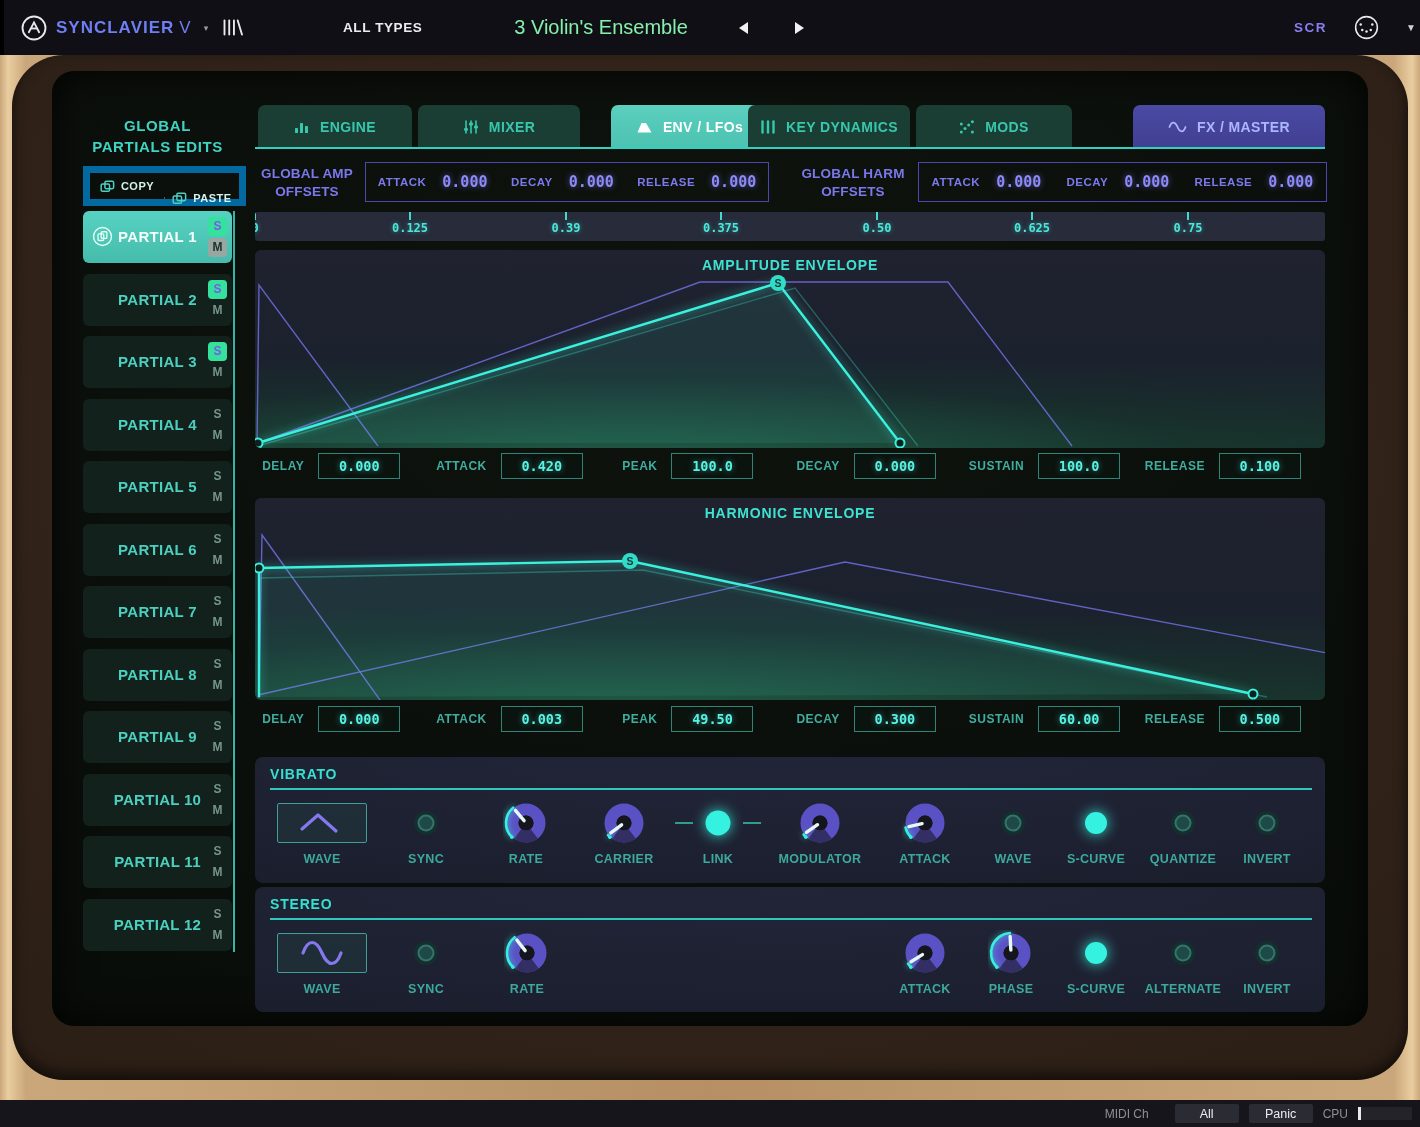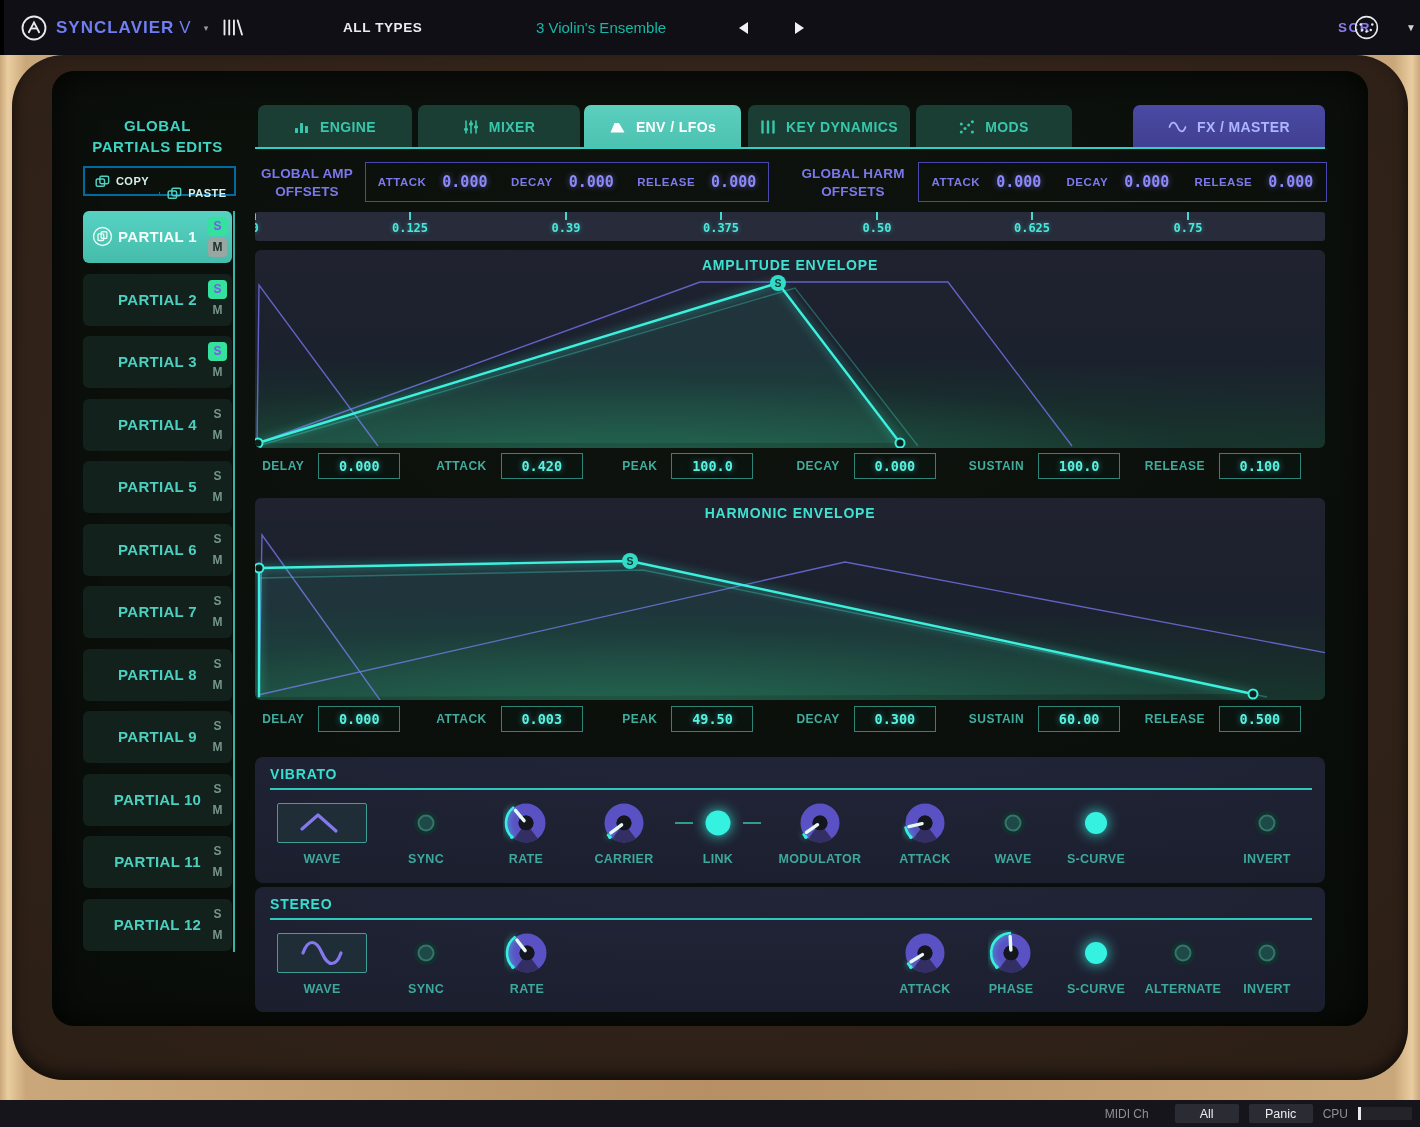--- a/index.html
+++ b/index.html
@@ -5,36 +5,36 @@
   html,body{margin:0;padding:0;background:#000;}
   #app{position:relative;width:1420px;height:1127px;overflow:hidden;background:#000;
        font-family:"Liberation Sans",sans-serif;-webkit-font-smoothing:antialiased;}
   
   #topbar{position:absolute;left:4px;top:0;width:100%;height:55px;background:#0f0f15;z-index:30;}
   #topbar .abs{position:absolute;top:0;height:55px;display:flex;align-items:center;}
   .brand{color:#6f7ef2;font-size:17px;font-weight:700;letter-spacing:1px;}
   .brand-suffix{color:#6f7ef2;font-size:17px;font-weight:300;margin-left:5px;letter-spacing:1px;}
   .caret{color:#9a9aa2;font-size:9px;margin-left:12px;}
   .alltypes{color:#ececf0;font-size:13.5px;font-weight:600;letter-spacing:.6px;}
-  .preset{color:#14b8a6;font-size:15px;font-weight:400;}
+  .preset{color:#86efac;font-size:20px;font-weight:400;}
   .scr{color:#8a7df2;font-size:13.5px;font-weight:700;letter-spacing:1.5px;}
   
   #bezel{position:absolute;left:0;top:55px;right:0;bottom:27px;
      background:linear-gradient(90deg,#caa77b 0%,#e9cda0 8px,#caa77b 26px,#b68f64 50%,#caa77b calc(100% - 26px),#e9cda0 calc(100% - 8px),#caa77b 100%);}
   #bezel-frame{position:absolute;left:12px;right:12px;top:0;bottom:20px;border-radius:52px;
      background:radial-gradient(120% 120% at 50% 40%,#3a2a1f 0%,#2c1f16 60%,#201510 100%);
      box-shadow:inset 0 -6px 14px rgba(0,0,0,.6);}
   #screen{position:absolute;left:40px;right:40px;top:16px;bottom:54px;border-radius:22px;
      background:radial-gradient(140% 120% at 50% 28%,#0e130e 0%,#0a0e0a 55%,#060906 100%);
      box-shadow:inset 0 0 40px rgba(0,0,0,.85);}
   #layer{position:absolute;left:0;top:0;width:1420px;height:1127px;z-index:10;}
   
   .side-title{position:absolute;left:70px;top:115px;width:175px;text-align:center;color:#3ed3c2;
      font-size:15px;font-weight:700;letter-spacing:.6px;line-height:21px;}
-  #copypaste{position:absolute;left:83px;top:166px;width:149px;height:26px;display:flex;border:2px solid #0369a1;}
+  #copypaste{position:absolute;left:83px;top:166px;width:149px;height:26px;display:flex;border:7px solid #0369a1;}
   .cp-btn{flex:1;display:flex;align-items:center;justify-content:center;gap:6px;color:#d6f2ec;
      font-size:11px;font-weight:700;letter-spacing:.5px;cursor:default;}
   .cp-btn + .cp-btn{border-left:1px solid #2f6b60;margin-top:24px;}
   .cp-btn .ci{color:#4ecfbf;display:flex;}
   #partials{position:absolute;left:83px;top:211px;width:149px;display:flex;flex-direction:column;gap:10.5px;}
   .partial{position:relative;height:52px;border-radius:6px;background:#12211b;}
   .partial .plabel{position:absolute;left:0;top:0;width:100%;line-height:52px;text-align:center;
      color:#4bd0c0;font-size:15px;font-weight:600;letter-spacing:.3px;}
   .partial.active{background:linear-gradient(180deg,#57d2c2,#45bcab);}
   .partial.active .plabel{color:#f4fffd;}
@@ -143,21 +143,21 @@
           </svg>
         </span>
       </div>
     <div class="abs" style="left:790px;">
         <span class="js-icon" style="display: flex;">
           <svg viewBox="0 0 12 14" width="12" height="14">
             <path d="M1 1 L10 7 L1 13 Z" fill="#f0f0f2"></path>
           </svg>
         </span>
       </div>
-    <div class="abs" style="left:1290px;margin-left:44px;">
+    <div class="abs" style="left:1290px;">
         <span class="scr">SCR</span>
       </div>
     <div class="abs" style="left:1350px;">
         <span class="js-icon" style="display: flex;">
           <svg viewBox="0 0 26 26" width="25" height="25">
             <circle cx="13" cy="13" r="11.3" fill="none" stroke="#e8e8ee" stroke-width="1.6"></circle>
             <g fill="#e8e8ee">
               <circle cx="7" cy="10" r="1.3"></circle>
               <circle cx="19" cy="10" r="1.3"></circle>
               <circle cx="8.6" cy="15.6" r="1.3"></circle>
@@ -296,21 +296,21 @@
               </g>
               <g fill="currentColor">
                 <rect x="1" y="8" width="4" height="2.8" rx="1.2"></rect>
                 <rect x="6" y="2.6" width="4" height="2.8" rx="1.2"></rect>
                 <rect x="11" y="5.6" width="4" height="2.8" rx="1.2"></rect>
               </g>
             </svg>
           </span>
           <span>MIXER</span>
         </div>
-        <div class="tab active" style="left: 584px; width: 157px;">
+        <div class="tab active" style="left: 611px; width: 157px;">
           <span class="ti">
             <svg viewBox="0 0 16 14" width="17" height="14">
               <path d="M1 12.5 L5 3 L9.5 3 L15 12.5 Z" fill="currentColor"></path>
             </svg>
           </span>
           <span>ENV / LFOs</span>
         </div>
         <div class="tab" style="left: 748px; width: 162px;">
           <span class="ti">
             <svg viewBox="0 0 16 14" width="16" height="14">
@@ -603,20 +603,29 @@
           <span class="clabel">WAVE</span>
         </div>
         <div class="ctrl" style="left: 841px;">
           <div class="ico">
             <svg width="30" height="30" viewBox="-15 -15 30 30" class="glow-dot">
               <circle r="11" fill="#35f2e0"></circle>
             </svg>
           </div>
           <span class="clabel">S-CURVE</span>
         </div>
+        <div class="ctrl" style="left: 928px;">
+          <div class="ico">
+            <svg width="30" height="30" viewBox="-15 -15 30 30">
+              <circle r="12" fill="#14302e"></circle>
+              <circle r="7.5" fill="#1d4a46" stroke="#37736c" stroke-width="2"></circle>
+            </svg>
+          </div>
+          <span class="clabel">QUANTIZE</span>
+        </div>
         <div class="ctrl" style="left: 1012px;">
           <div class="ico">
             <svg width="30" height="30" viewBox="-15 -15 30 30">
               <circle r="12" fill="#14302e"></circle>
               <circle r="7.5" fill="#1d4a46" stroke="#37736c" stroke-width="2"></circle>
             </svg>
           </div>
           <span class="clabel">INVERT</span>
         </div>
       </section>

